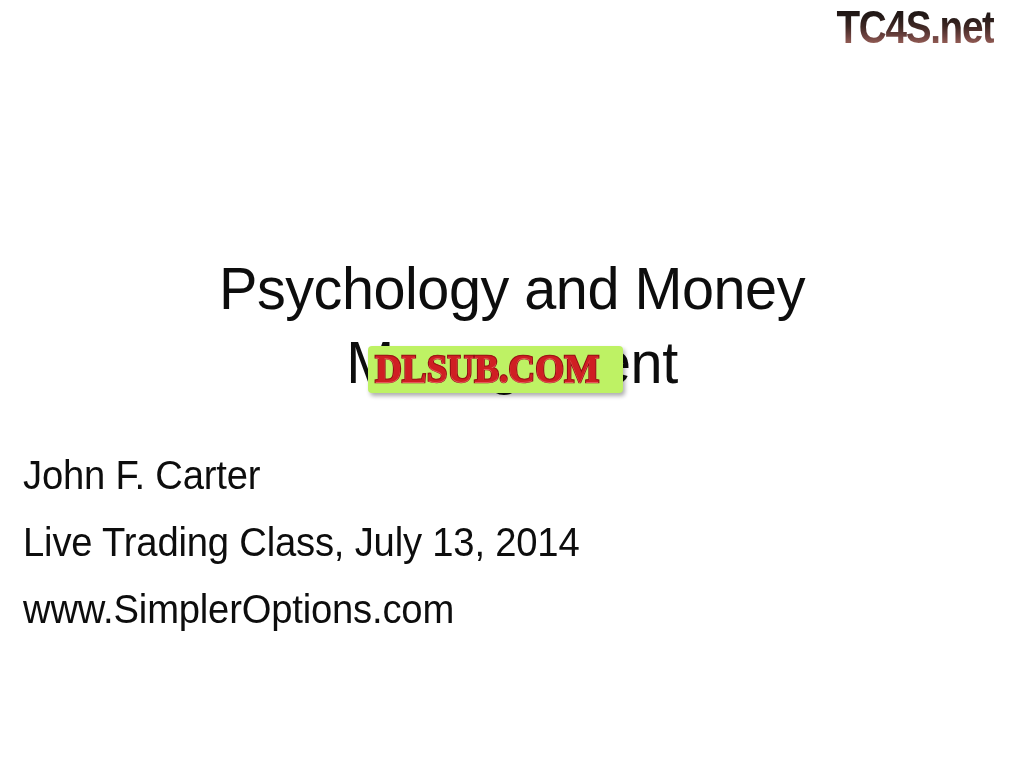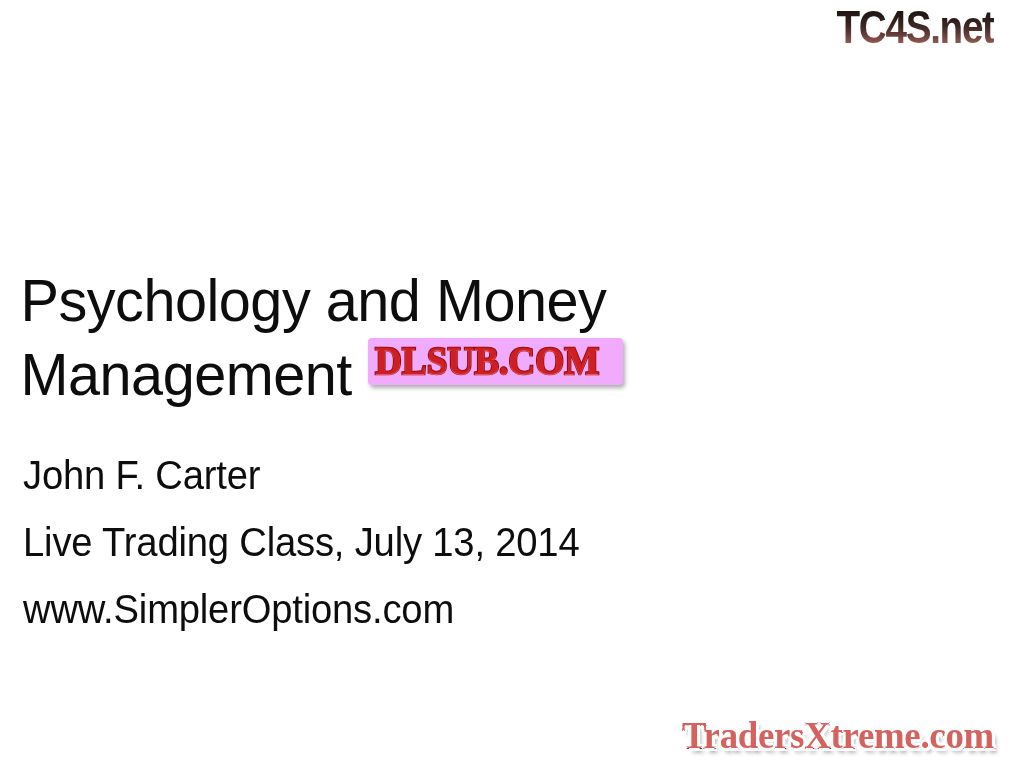--- a/index.html
+++ b/index.html
@@ -16,23 +16,23 @@
     width: 1000px;
     height: 768px;
     background: #ffffff;
     overflow: hidden;
   }
 
   
   .title-block {
     position: absolute;
     left: 0;
-    top: 264px;
+    top: 252px;
     width: 1024px;
-    text-align: left;
+    text-align: center;
   }
   .title-line {
     font-family: "Liberation Sans", sans-serif;
     font-weight: 400;
     font-size: 60px;
     line-height: 74px;
     letter-spacing: -0.5px;
     color: #0d0d0d;
     white-space: nowrap;
     transform: scaleX(0.96);
@@ -83,23 +83,23 @@
     color: transparent;
     -webkit-text-fill-color: transparent;
     white-space: nowrap;
     user-select: none;
   }
 
   
   .dlsub-logo {
     position: absolute;
     left: 368px;
-    top: 338px;
+    top: 346px;
     padding: 3px 7px 4px 7px;
-    background: #f0abfc;
+    background: #bef264;
     border-radius: 4px;
     box-shadow: 2px 3px 4px rgba(0,0,0,0.32);
     white-space: nowrap;
     user-select: none;
   }
   .dlsub-logo .dl-text {
     display: block;
     font-family: "Liberation Serif", serif;
     font-weight: 700;
     font-size: 40px;
@@ -162,17 +162,14 @@
   <div class="dlsub-logo">
     <span class="dl-text">DLSUB.COM</span>
   </div>
 
   <div class="subtitle-block">
     <div class="subtitle-line">John F. Carter</div>
     <div class="subtitle-line">Live Trading Class, July 13, 2014</div>
     <div class="subtitle-line">www.SimplerOptions.com</div>
   </div>
 
-  <div class="tx-logo">
-    <span class="tx-text">TradersXtreme.com</span>
-  </div>
 
 </div>
 
 </body></html>

